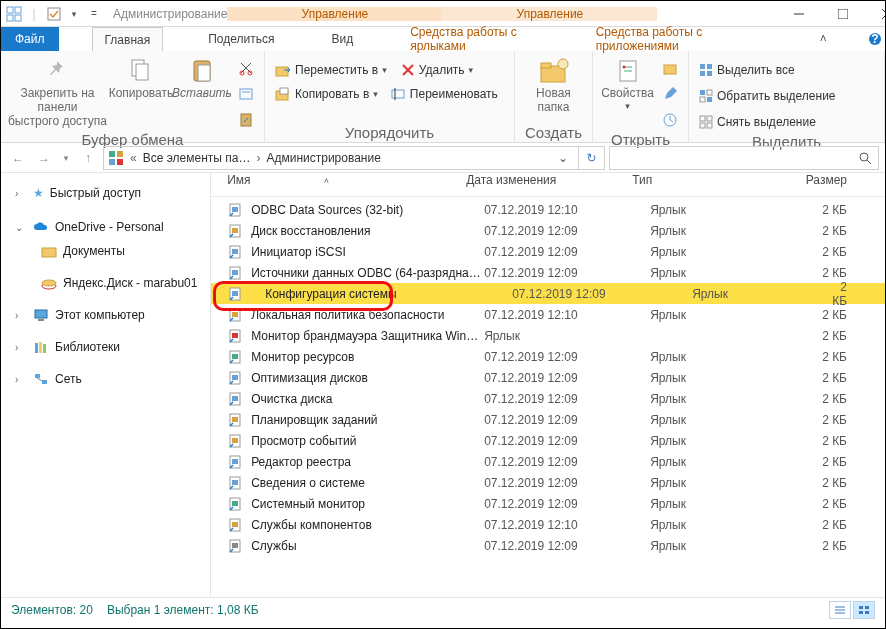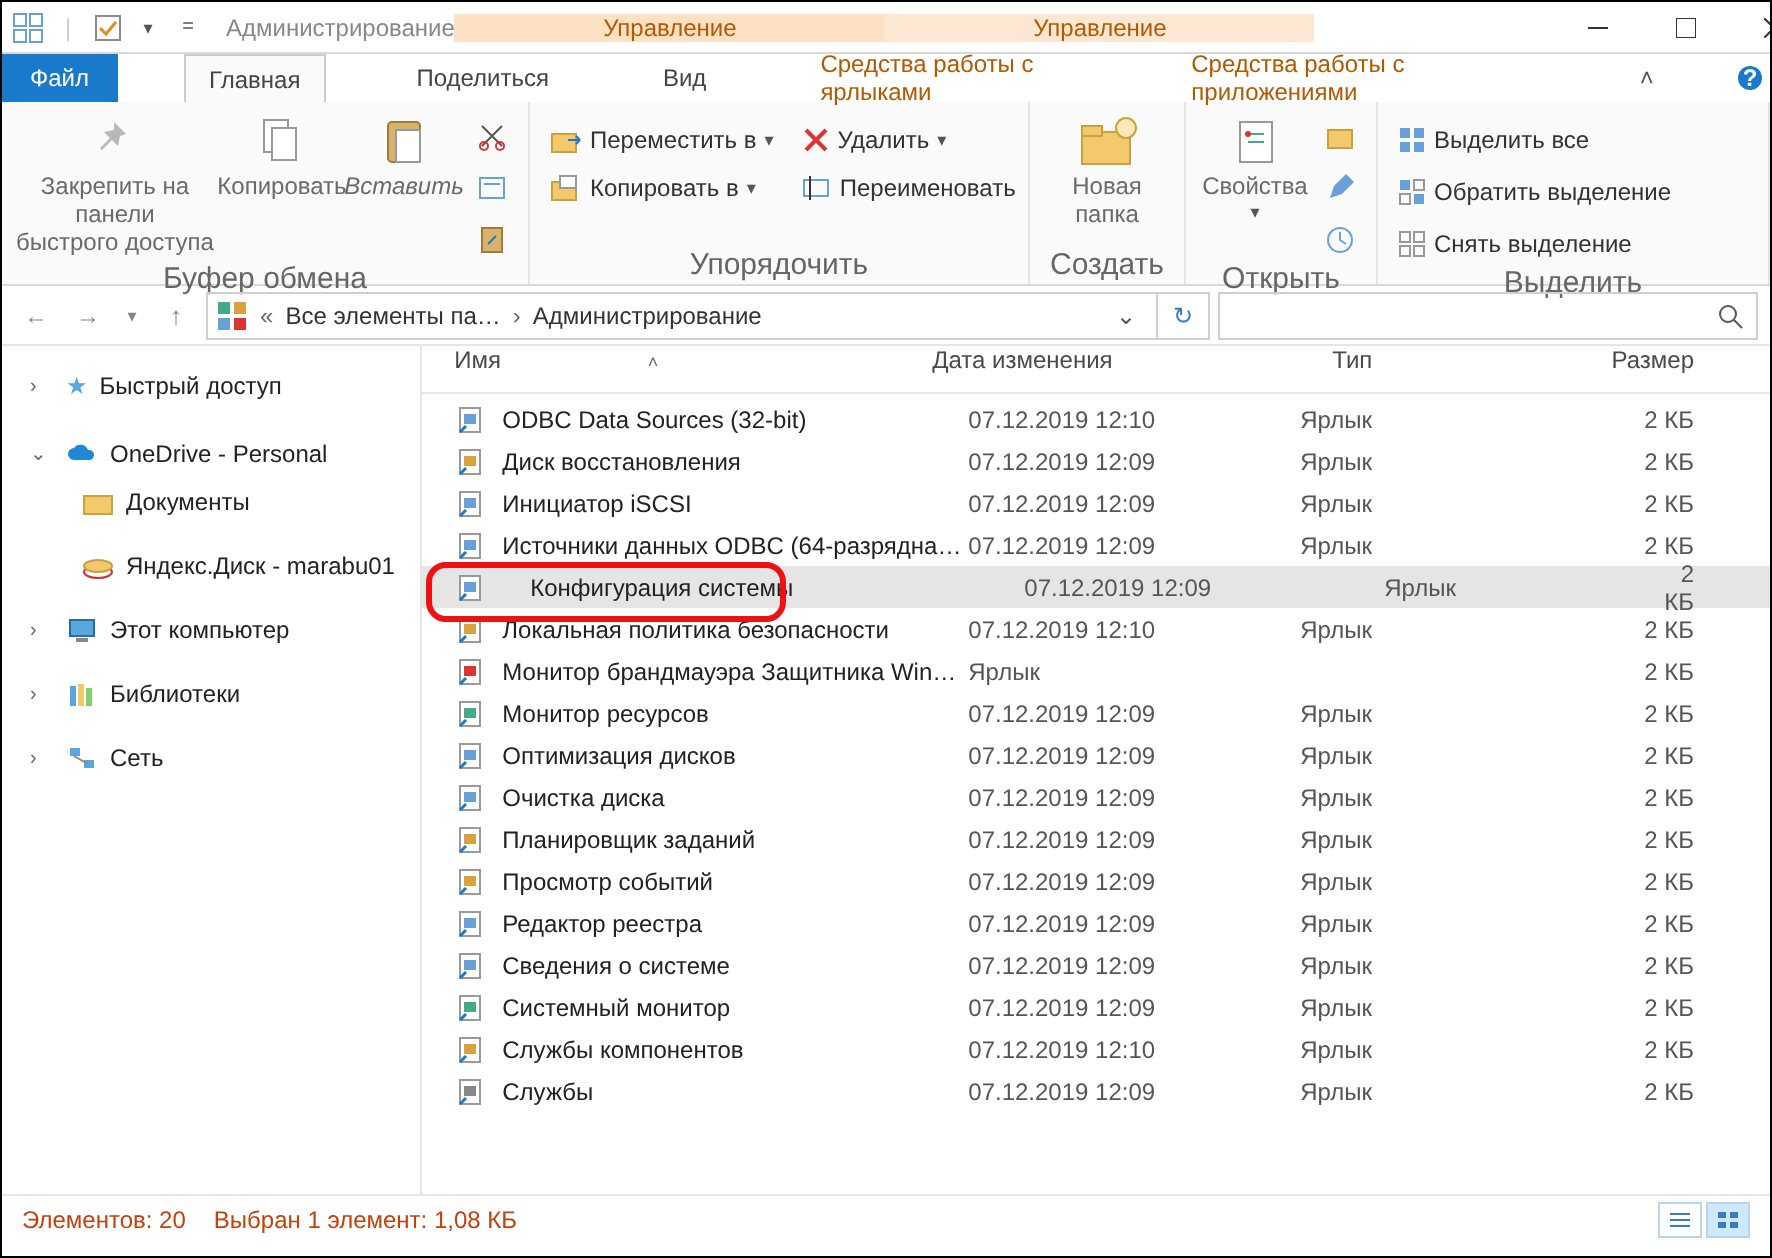--- a/index.html
+++ b/index.html
@@ -40,32 +40,32 @@
 .body-row{display:flex;height:424px;}
 .nav-pane{width:217px;border-right:1px solid #e6e6e6;padding:8px 4px;overflow:hidden;}
 .nav-item{display:flex;align-items:center;gap:6px;height:24px;padding-left:10px;color:#222;}
 .nav-item .exp{width:12px;color:#666;font-size:10px;}
 .nav-item.child{padding-left:36px;}
 .nav-item.child2{padding-left:36px;}
 .file-area{flex:1;display:flex;flex-direction:column;}
 .headers{display:flex;height:24px;border-bottom:1px solid #e9e9e9;color:#4a4a4a;}
 .col-name{width:255px;padding-left:16px;}
 .col-date{width:166px;}
-.col-type{width:126px;margin-left:34px;}
+.col-type{width:126px;}
 .col-size{flex:1;text-align:right;padding-right:38px;}
 .rows{flex:1;overflow:hidden;padding-top:2px;position:relative;}
 .frow{display:flex;align-items:center;height:21px;padding-left:16px;color:#222;}
-.frow.sel{background:#e5e5e5;gap:14px;}
+.frow.sel{background:#fde047;gap:14px;}
 .frow .fico{width:18px;height:16px;margin-right:6px;display:inline-flex;align-items:center;justify-content:center;}
 .frow .fname{width:233px;white-space:nowrap;overflow:hidden;text-overflow:ellipsis;}
 .frow .fdate{width:166px;color:#555;}
 .frow .ftype{width:126px;color:#555;}
 .frow .fsize{flex:1;text-align:right;padding-right:38px;color:#555;}
 .highlight-ring{position:absolute;border:3px solid #e11;border-radius:10px;pointer-events:none;}
-.status{height:24px;border-top:1px solid #e6e6e6;display:flex;align-items:center;padding:0 10px;gap:14px;color:#c2410c;}
+.status{height:24px;border-top:1px solid #e6e6e6;display:flex;align-items:center;padding:0 10px;gap:14px;color:#0f766e;}
 .status .viewbtns{margin-left:auto;display:flex;gap:2px;}
 .view-btn{width:22px;height:18px;border:1px solid #bcd4ea;display:flex;align-items:center;justify-content:center;}
 .view-btn.active{background:#cde8ff;}
 svg{display:block;}
 .qat-ico{width:18px;height:18px;display:flex;align-items:center;justify-content:center;}
 </style>
 </head>
 <body>
 
 <div class="title-bar">
@@ -198,21 +198,21 @@
           </div>
         <div class="small-btn">
             <svg width="14" height="14">
               <line x1="2" y1="2" x2="12" y2="12" stroke="#d33" stroke-width="2"></line>
               <line x1="12" y1="2" x2="2" y2="12" stroke="#d33" stroke-width="2"></line>
             </svg>
             <span>Удалить</span> 
             <span style="color:#555;font-size:9px;">▾</span>
           </div>
       </div>
-      <div style="display:flex;gap:14px;">
+      <div style="display:flex;gap:4px;">
         <div class="small-btn">
             <svg width="16" height="16">
               <rect x="1" y="5" width="12" height="9" fill="#f3c96b" stroke="#c9a23f"></rect>
               <rect x="5" y="2" width="8" height="6" fill="#fff" stroke="#999"></rect>
             </svg>
             <span>Копировать в</span> 
             <span style="color:#555;font-size:9px;">▾</span>
           </div>
         <div class="small-btn">
             <svg width="16" height="16">

